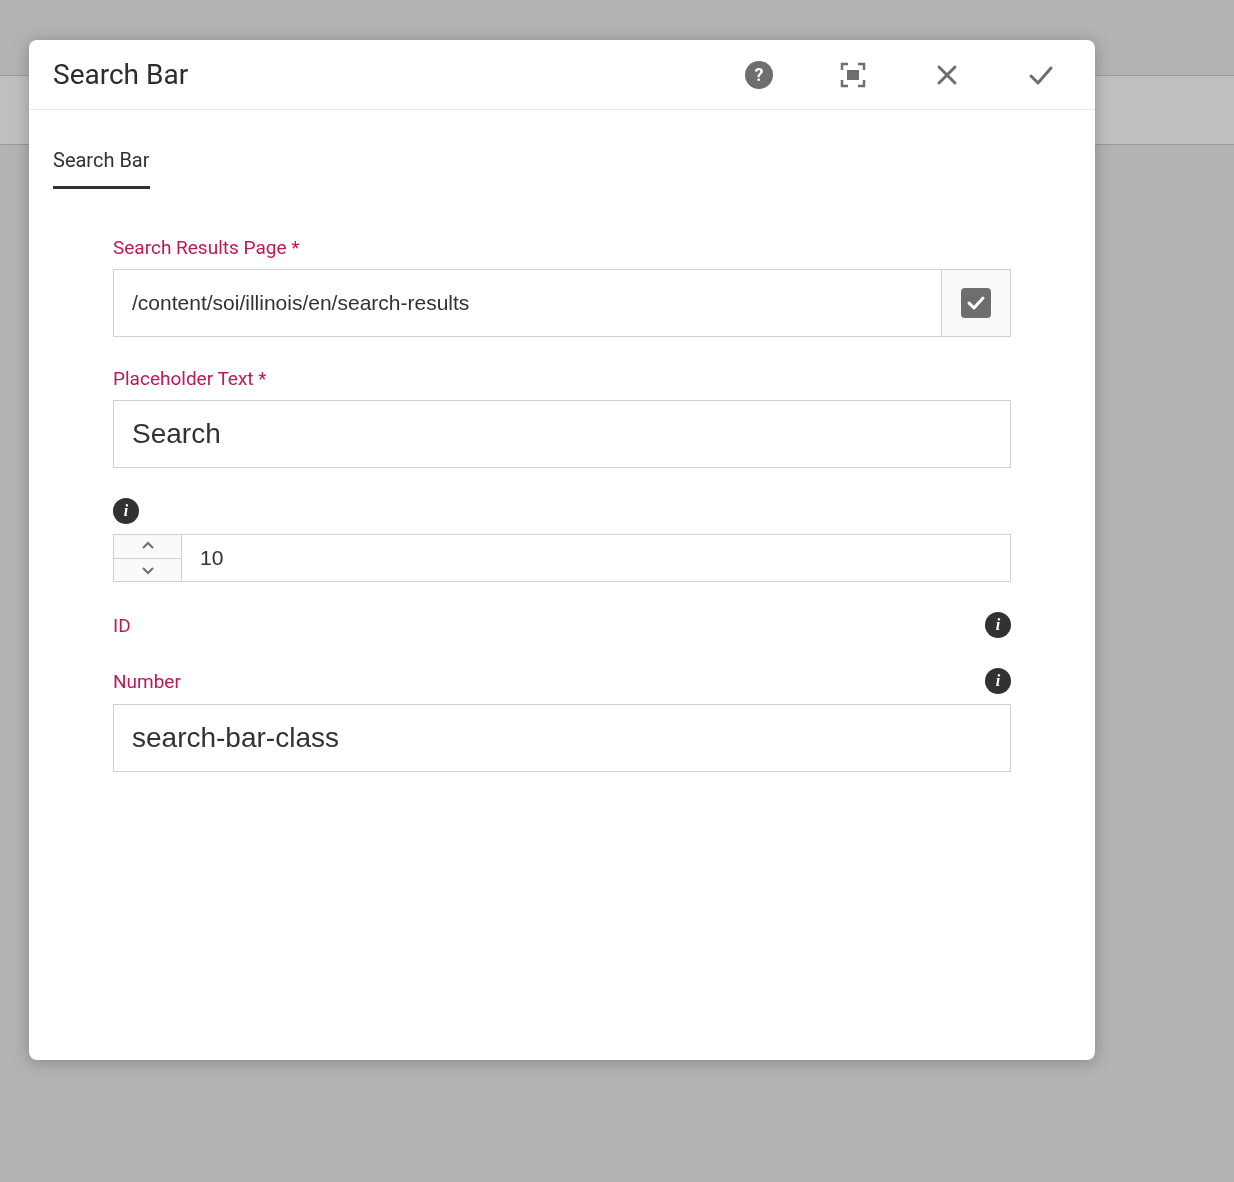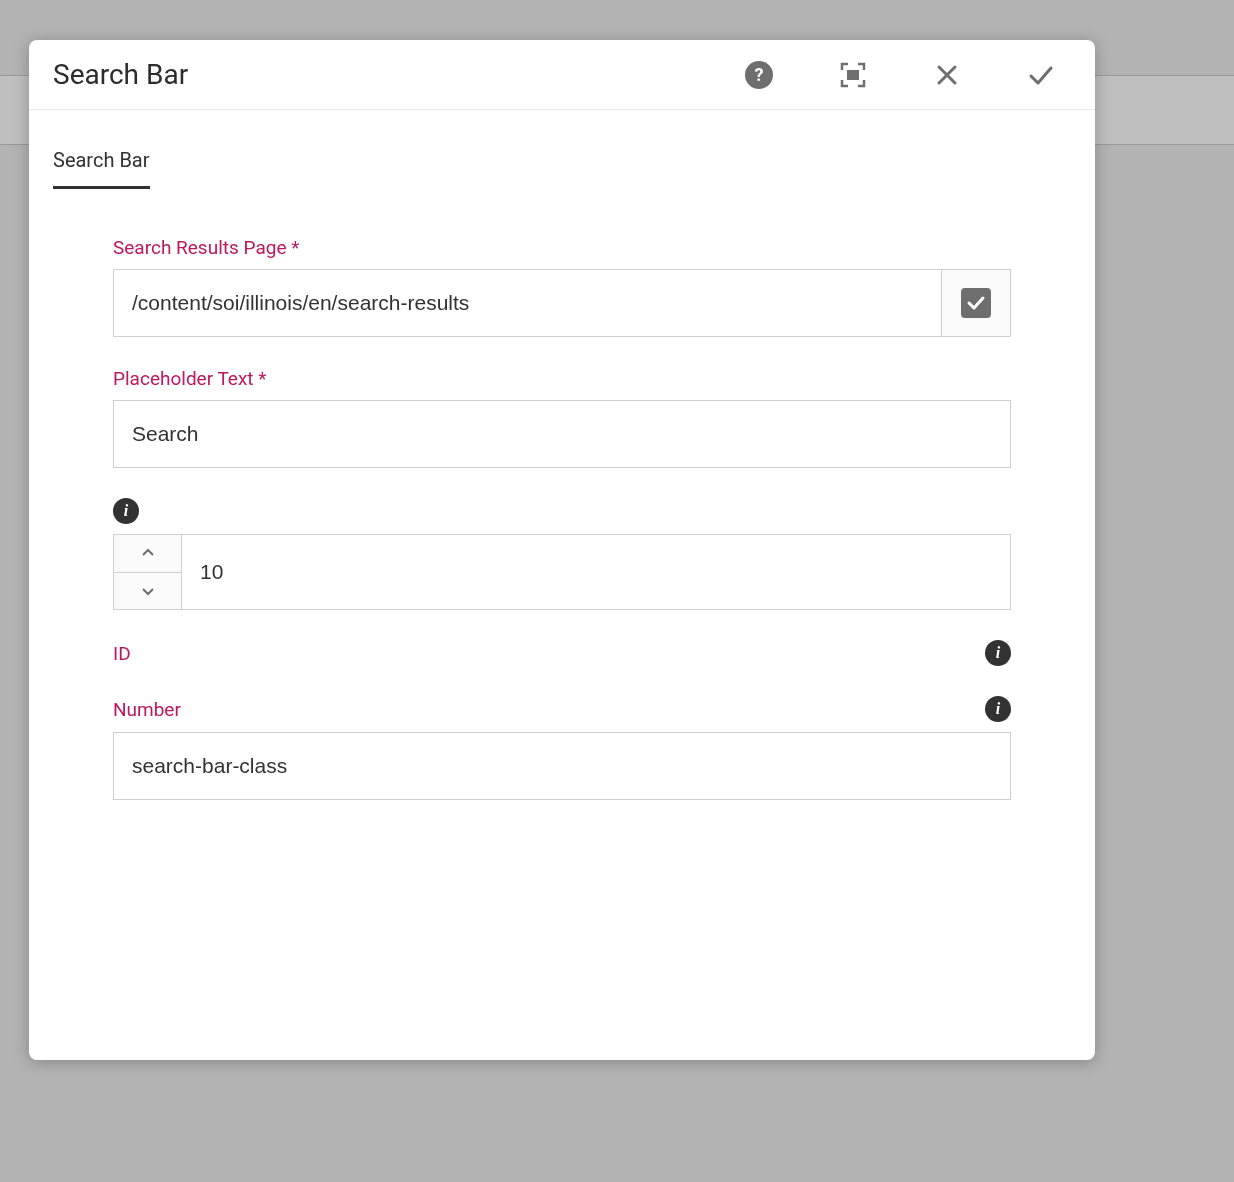--- a/index.html
+++ b/index.html
@@ -122,21 +122,21 @@
       font-family: Georgia, serif;
       font-style: italic;
       font-weight: bold;
       font-size: 16px;
       cursor: pointer;
     }
     .text-input {
       width: 100%;
       height: 68px;
       border: 1px solid #d0d0d0;
-      font-size: 21px;
+      font-size: 28px;
       color: #323232;
       padding: 0 18px;
       outline: none;
       background: #fff;
     }
     .path-row {
       display: flex;
       width: 100%;
     }
     .path-input {
@@ -165,21 +165,21 @@
       height: 30px;
       border-radius: 4px;
       background: #6e6e6e;
       display: flex;
       align-items: center;
       justify-content: center;
     }
     .number-row {
       display: flex;
       width: 100%;
-      height: 76px;
+      height: 48px;
     }
     .stepper {
       width: 68px;
       display: flex;
       flex-direction: column;
       border: 1px solid #d0d0d0;
       border-right: none;
     }
     .stepper-btn {
       flex: 1;

